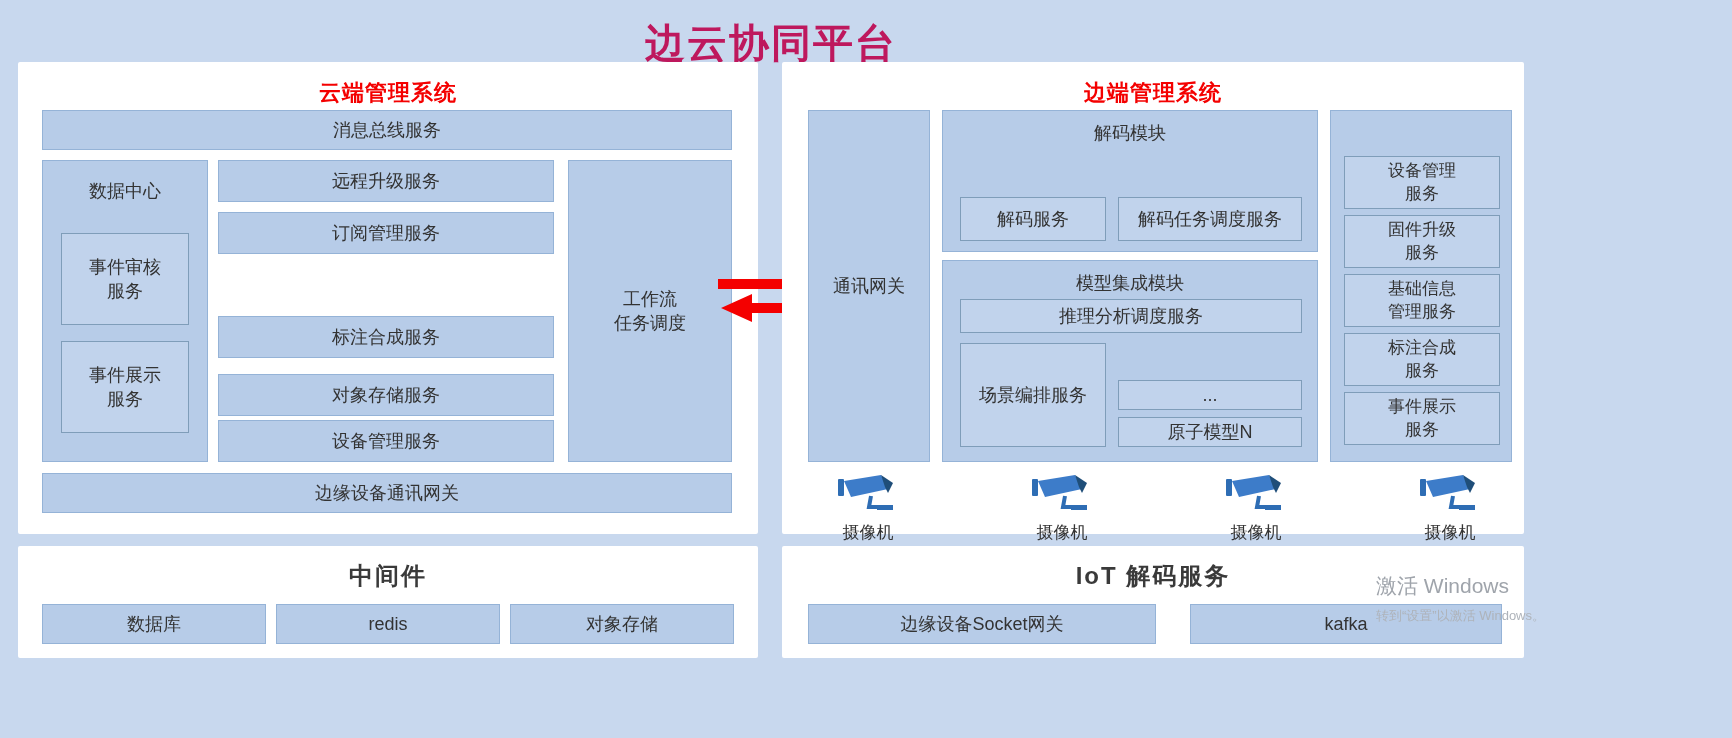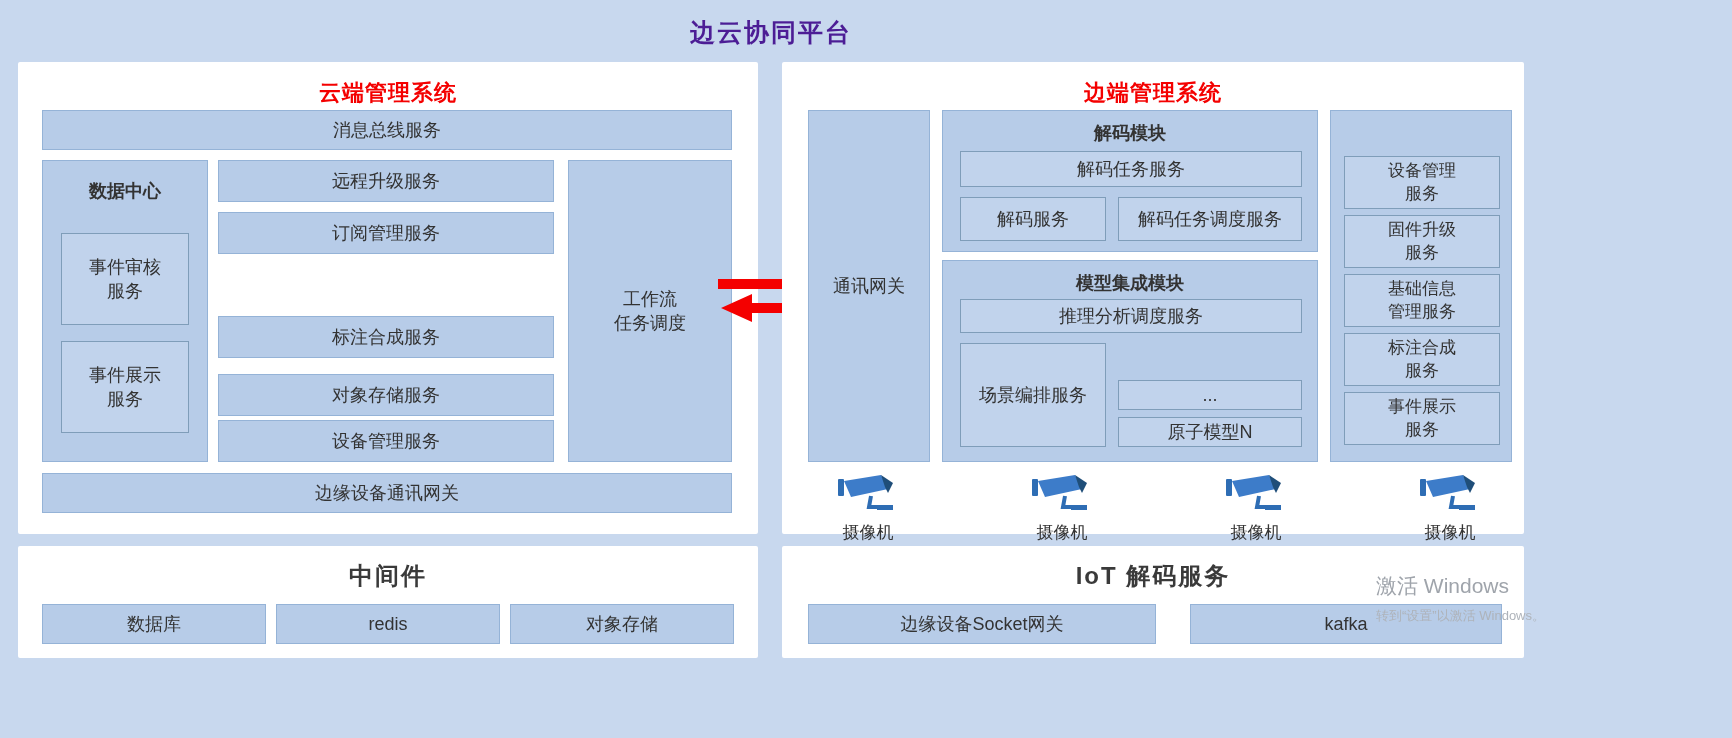--- a/index.html
+++ b/index.html
@@ -6,22 +6,22 @@
   html,body { background:#e8eef7; }
   body { font-family:"Liberation Sans","DejaVu Sans",sans-serif; }
 
   .stage {
     position:relative; width:1732px; height:738px;
     background:#c8d8ee; overflow:hidden; color:#3a3a3a;
   }
 
   .main-title {
     position:absolute; left:18px; top:16px; width:1506px;
-    text-align:center; font-size:25px; font-weight:bold;
-    color:#4c1d95; letter-spacing:2px;
+    text-align:center; font-size:40px; font-weight:bold;
+    color:#be185d; letter-spacing:2px;
   }
 
   .panel { position:absolute; background:#ffffff; border-radius:2px; }
 
   .ptitle {
     position:absolute; left:0; right:0; text-align:center;
     color:#f40000; font-weight:bold; font-size:22px; letter-spacing:1px;font-family:Liberation Mono, monospace;
   }
 
   .btitle {
@@ -36,21 +36,21 @@
   .nested {
     position:absolute; background:#c1d3ec; border:1px solid #7f9db9;
     color:#333; font-size:18px; text-align:center;
   }
   .center { display:flex; align-items:center; justify-content:center; }
   .pre { white-space:pre-line; line-height:1.35; }
   .small { font-size:17px; }
 
   .gtitle {
     position:absolute; left:0; right:0; text-align:center;
-    font-size:18px; color:#333;font-weight:bold;
+    font-size:18px; color:#333;
   }
 
   .arrows { position:absolute; }
 
   .camera { position:absolute; width:100px; text-align:center;margin-top:12px; }
   .cam-label { font-size:17px; color:#333; margin-top:1px; }
 
   .watermark { position:absolute; left:1376px; top:572px; }
   .wm1 { font-size:21px; color:#9fa4ab; }
   .wm2 { font-size:13px; color:#aeb3ba; margin-top:7px; }
@@ -92,21 +92,20 @@
     <polygon points="108,37 36,37 36,28 5,42 36,56 36,47 108,47" fill="#f40000"></polygon>
   </svg>
 
   <section class="panel" style="left:782px;top:62px;width:742px;height:472px">
     <div class="ptitle" style="top:16px">边端管理系统</div>
 
     <div class="box center" style="left:26px;top:48px;width:122px;height:352px">通讯网关</div>
 
     <div class="box" style="left:160px;top:48px;width:376px;height:142px">
       <div class="gtitle" style="top:10px">解码模块</div>
-      <div class="nested center" style="left:17px;top:40px;width:342px;height:36px">解码任务服务</div>
       <div class="nested center" style="left:17px;top:86px;width:146px;height:44px">解码服务</div>
       <div class="nested center" style="left:175px;top:86px;width:184px;height:44px">解码任务调度服务</div>
     </div>
 
     <div class="box" style="left:160px;top:198px;width:376px;height:202px">
       <div class="gtitle" style="top:10px">模型集成模块</div>
       <div class="nested center" style="left:17px;top:38px;width:342px;height:34px">推理分析调度服务</div>
       <div class="nested center" style="left:17px;top:82px;width:146px;height:104px">场景编排服务</div>
       <div class="nested center" style="left:175px;top:119px;width:184px;height:30px">...</div>
       <div class="nested center" style="left:175px;top:156px;width:184px;height:30px">原子模型N</div>

